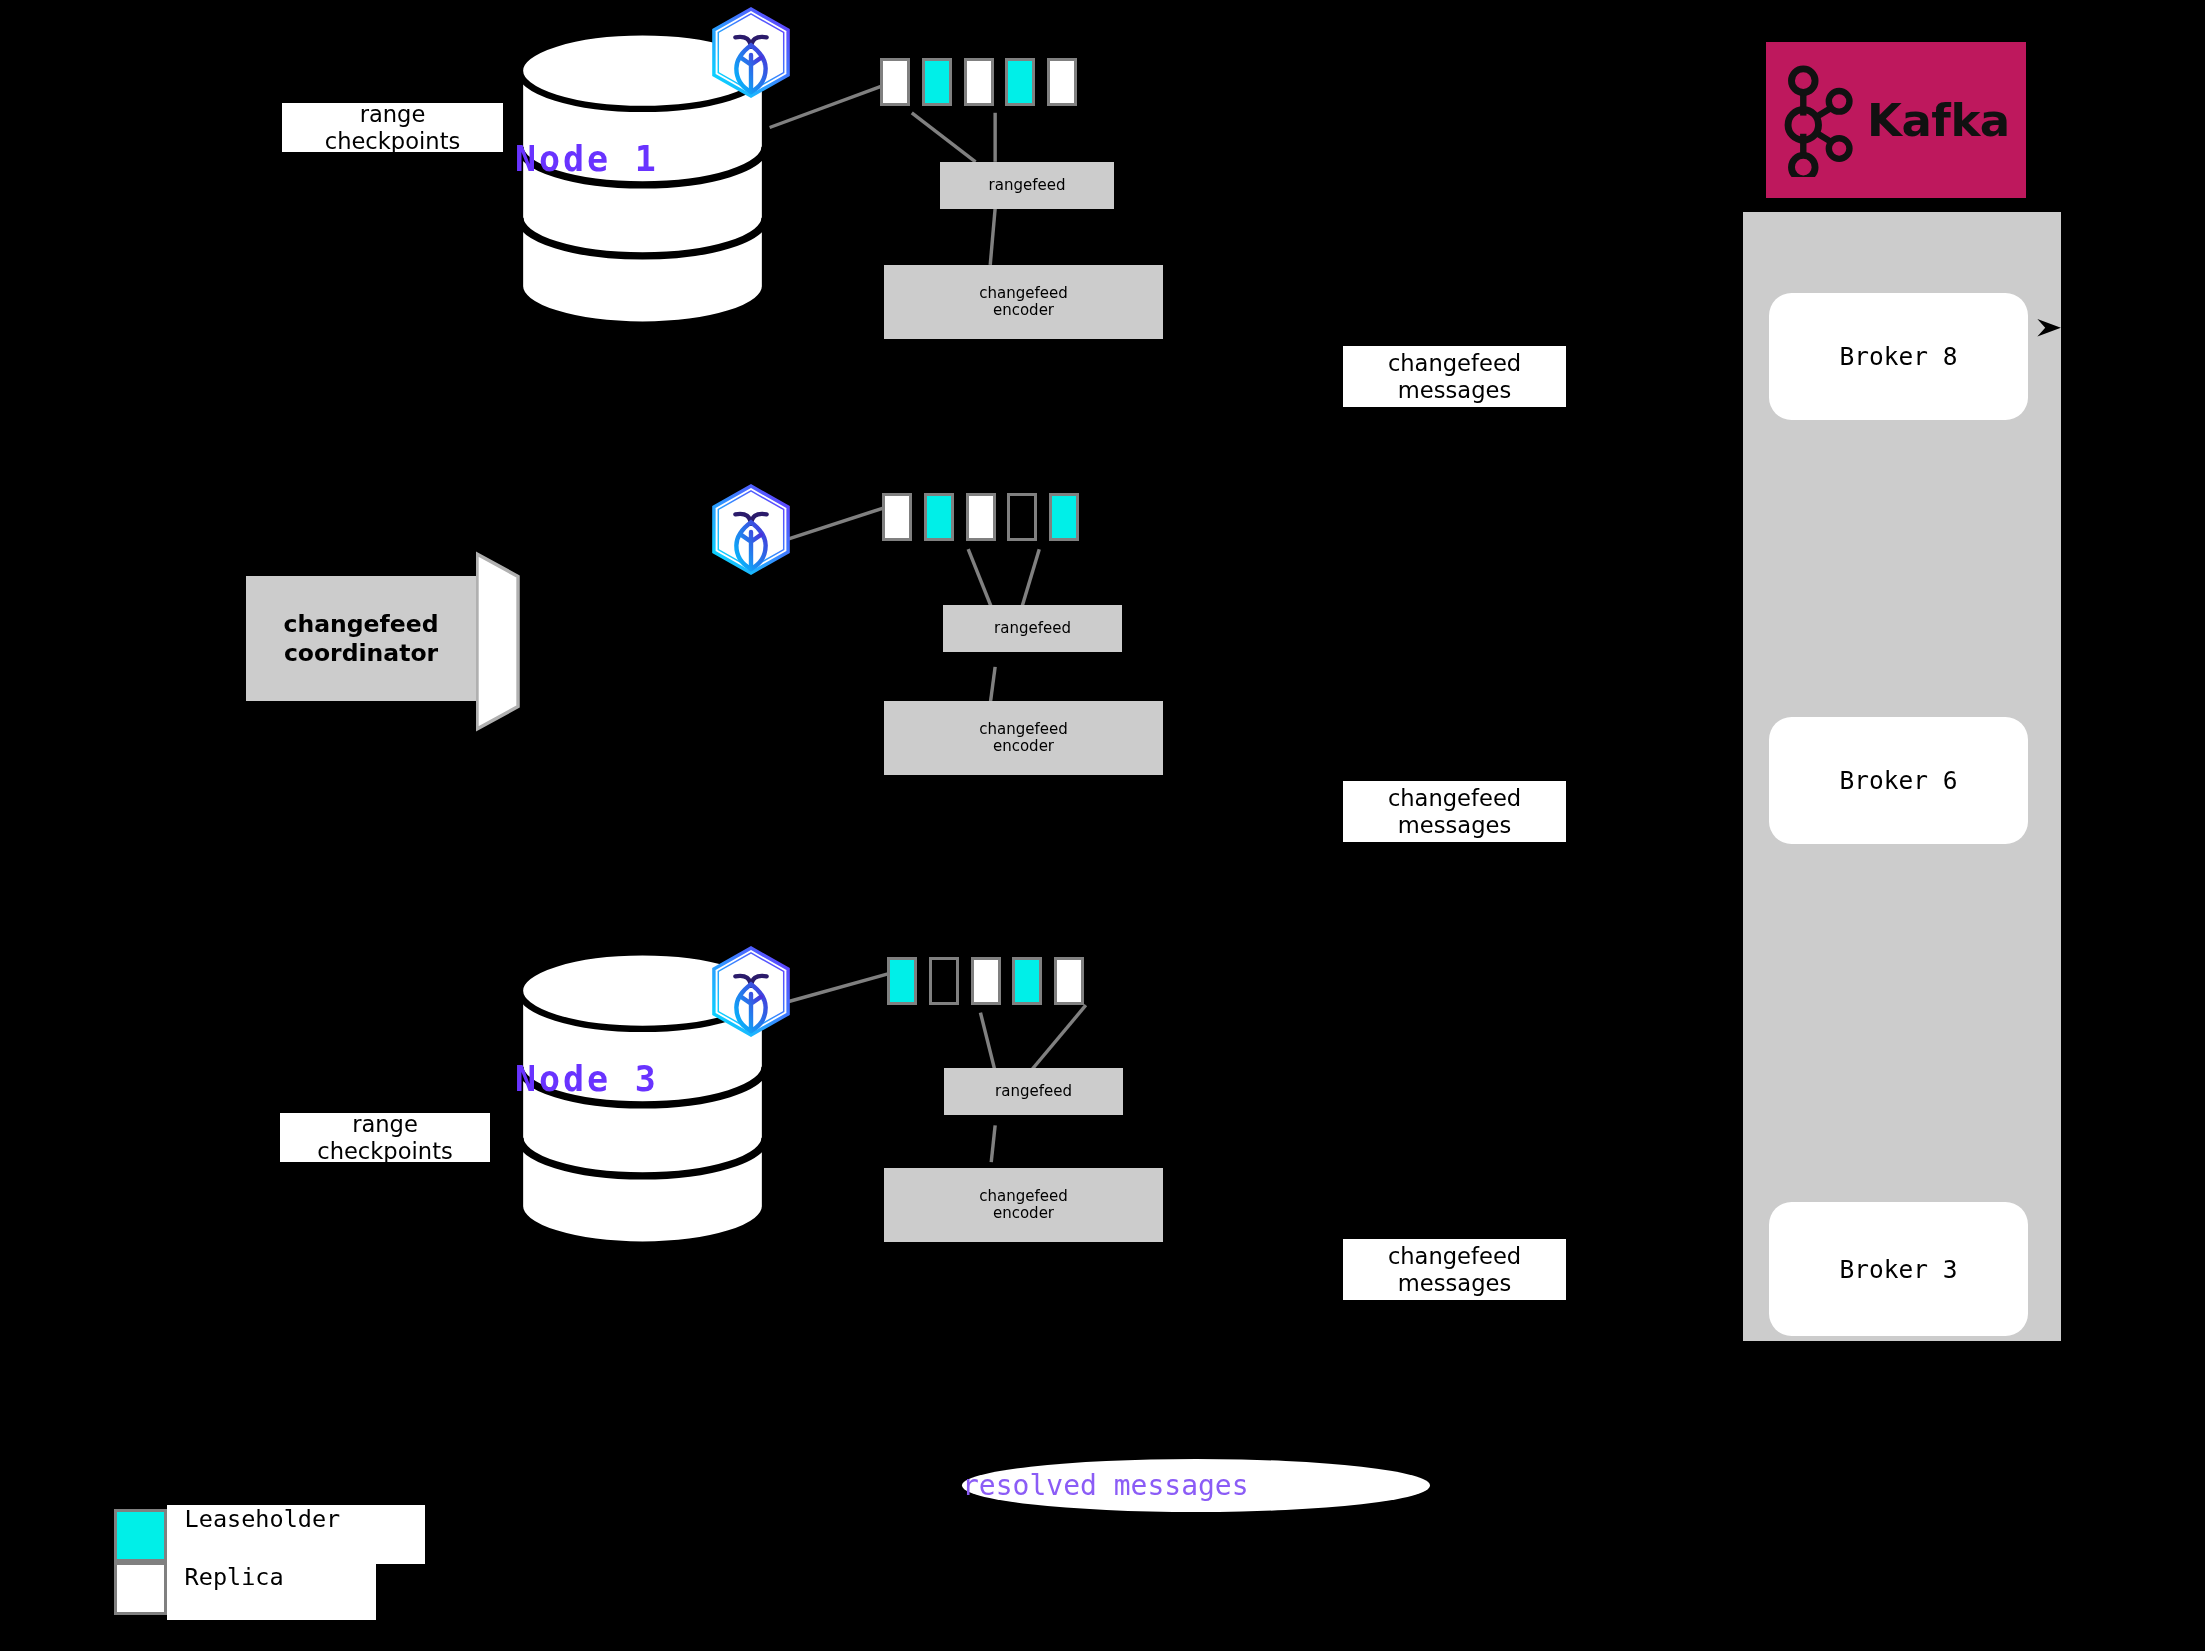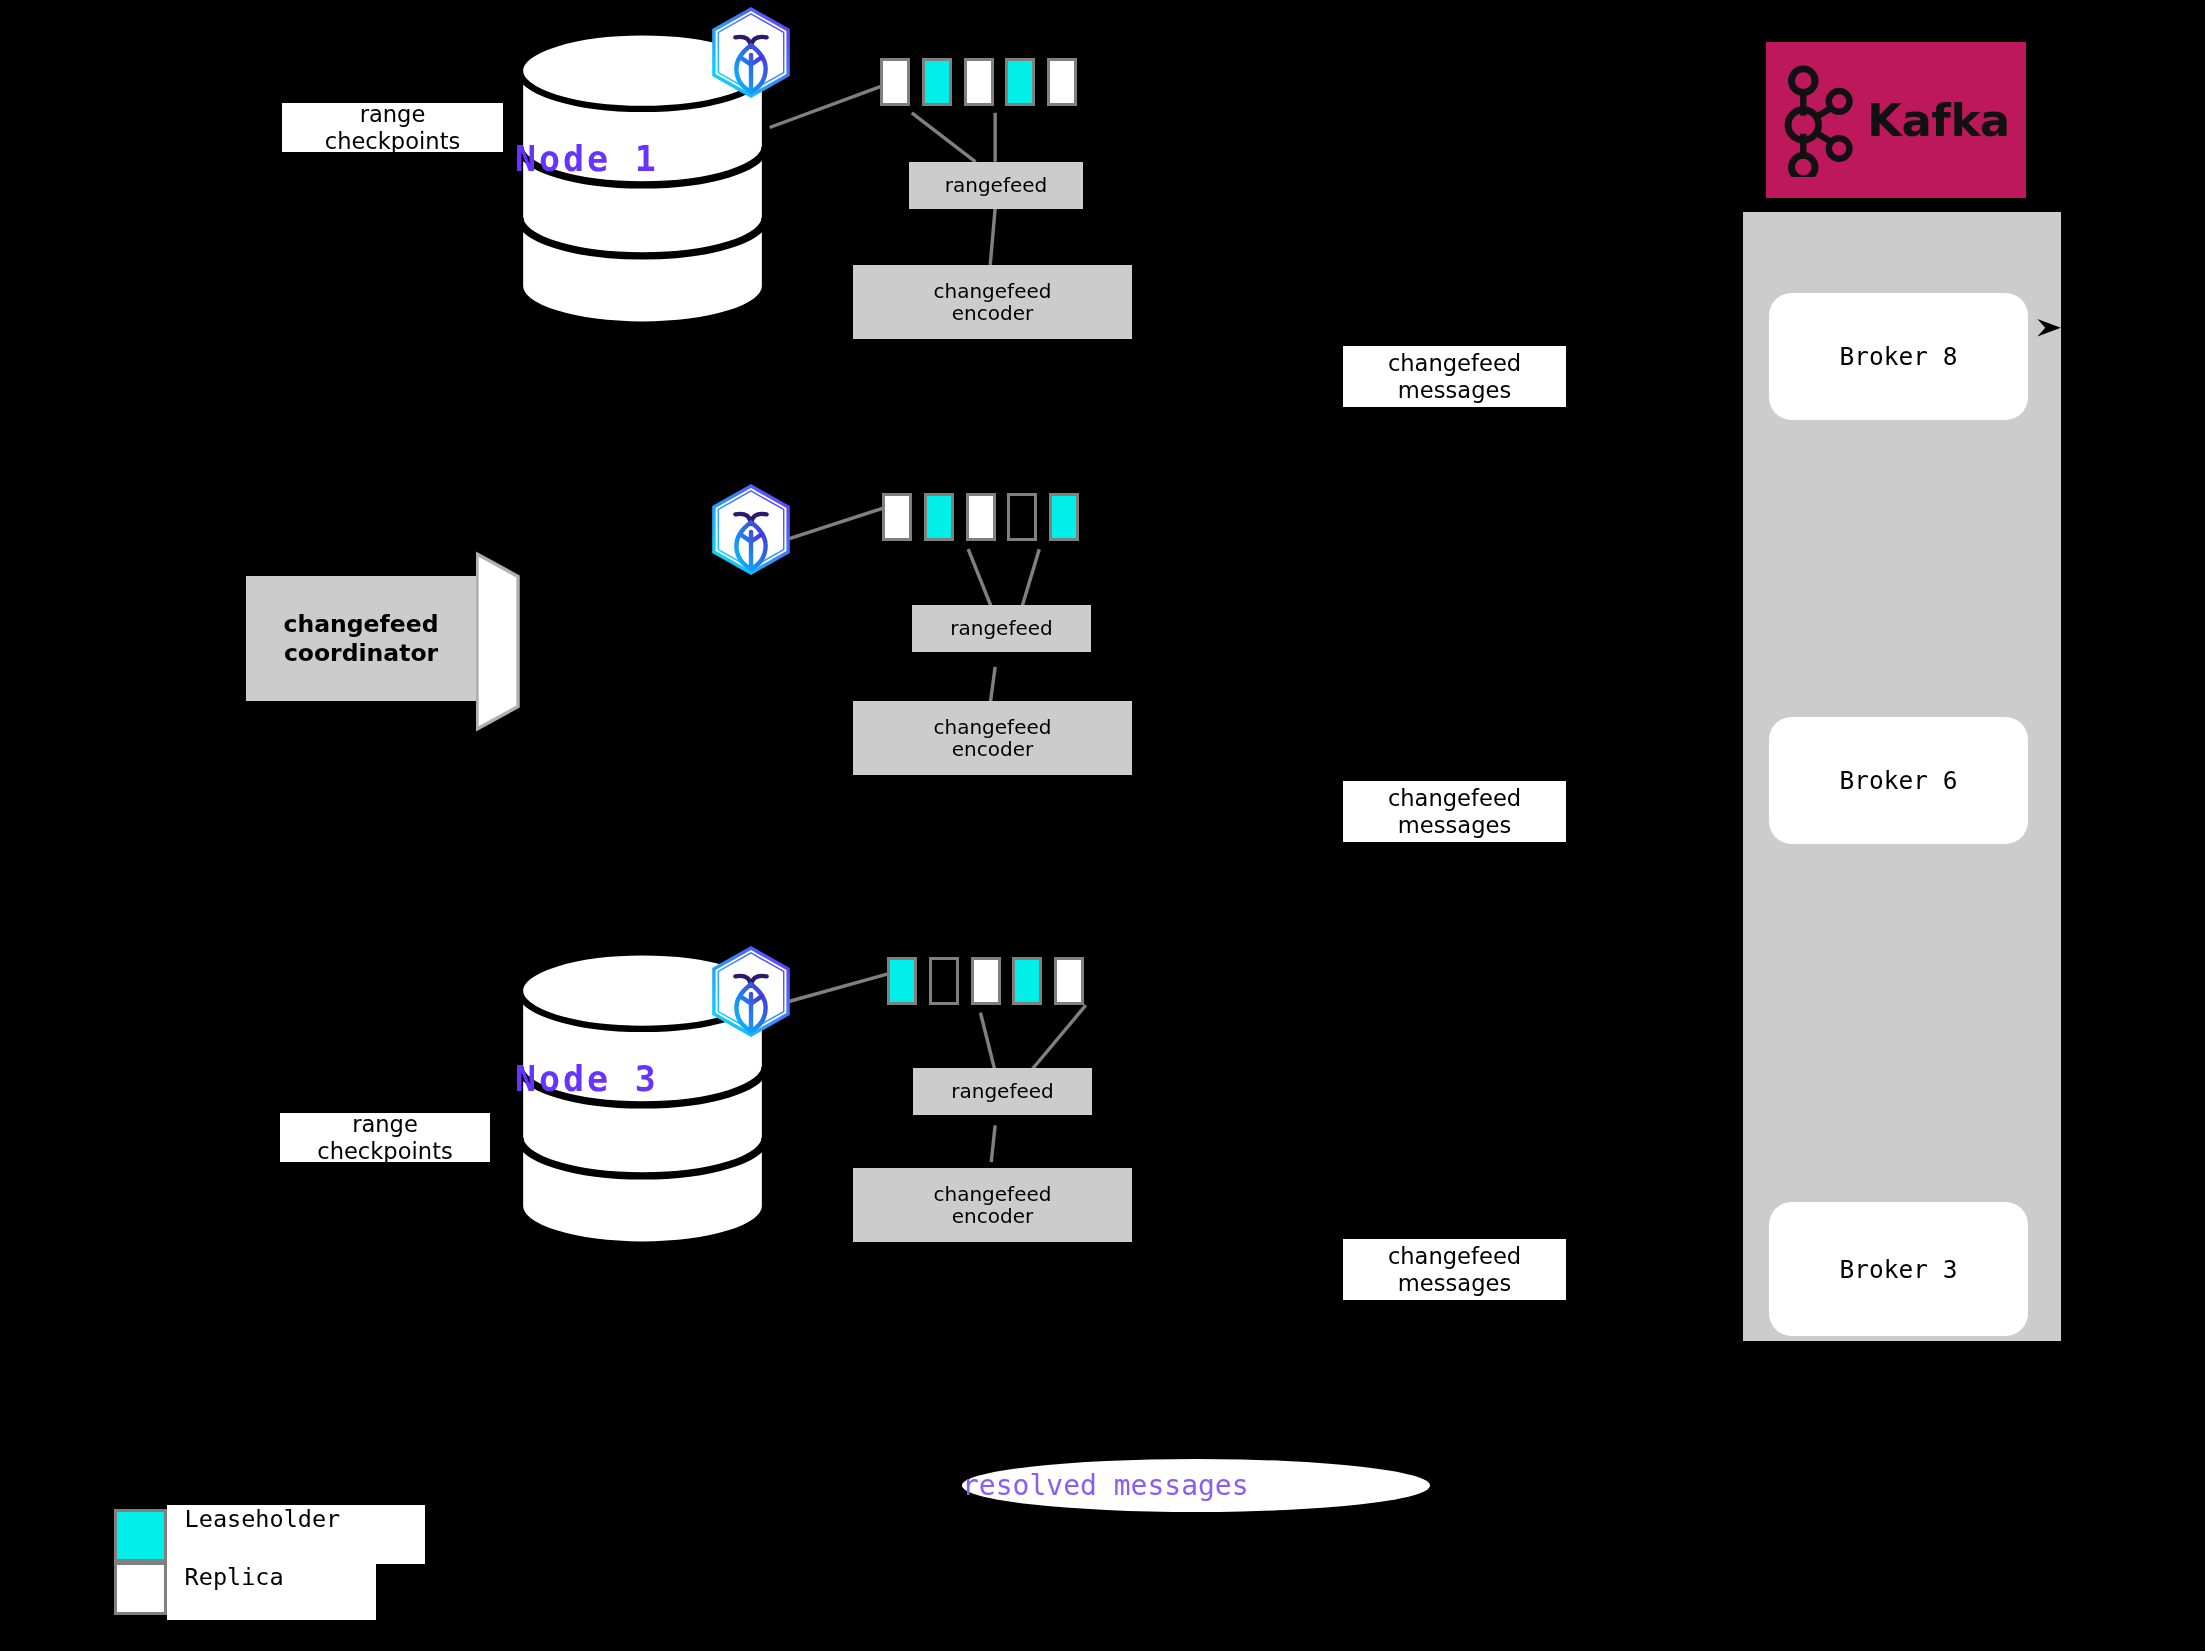--- a/index.html
+++ b/index.html
@@ -21,21 +21,21 @@
   
   .ranges{position:absolute;display:flex;gap:11.8px;}
   .rbox{width:30px;height:48px;border:3.4px solid #808080;box-sizing:border-box;}
   .rbox.leaseholder{background:#00EFE8;}
   .rbox.replica{background:#ffffff;}
   .rbox.empty{background:transparent;}
 
   
   .gbox{position:absolute;background:#cccccc;color:#000;
         display:flex;align-items:center;justify-content:center;text-align:center;
-        font-family:"DejaVu Sans",sans-serif;font-size:20px;line-height:1.12;}
+        font-family:"DejaVu Sans",sans-serif;font-size:15px;line-height:1.12;margin-left:31px;}
 
   
   .wbox{position:absolute;background:#ffffff;color:#000;
         display:flex;align-items:center;justify-content:center;text-align:center;
         font-family:"DejaVu Sans",sans-serif;font-size:22.6px;line-height:1.18;}
   .wbox .inner{white-space:pre-line;}
 
   
   .coord-wrap{position:absolute;}
   .coord-box{position:absolute;left:0;top:0;width:230px;height:125px;background:#cccccc;

